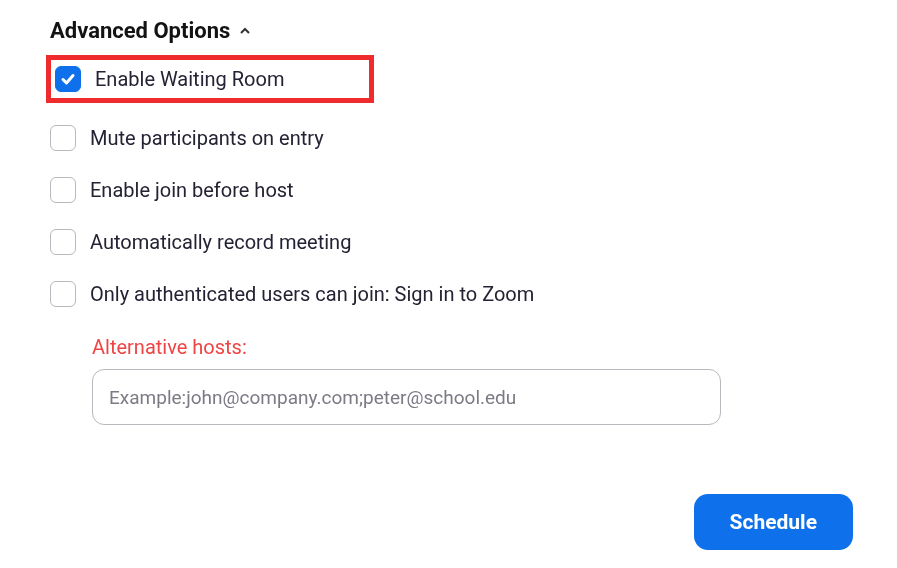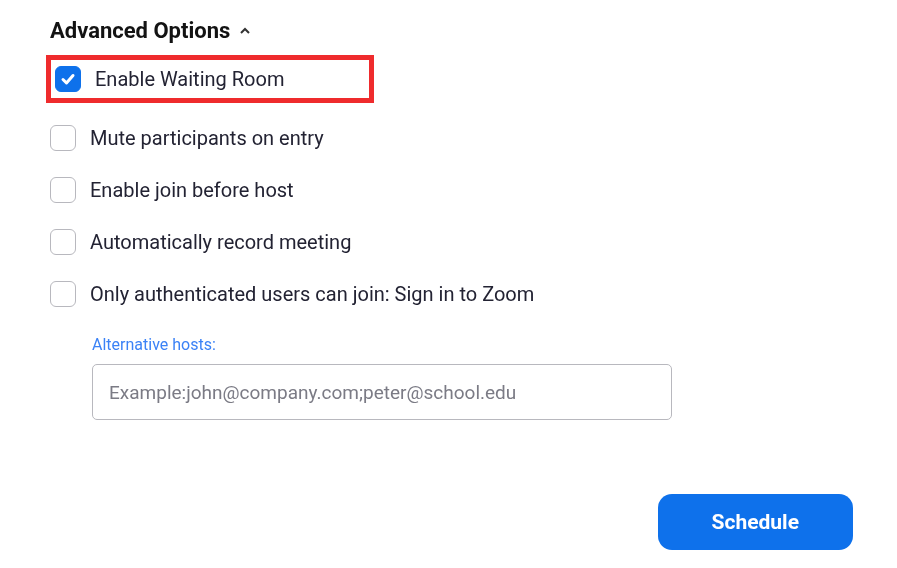--- a/index.html
+++ b/index.html
@@ -88,49 +88,49 @@
     .option-label {
       font-size: 20px;
       color: #232333;
       font-weight: 400;
     }
     .alt-hosts-section {
       margin-left: 42px;
       margin-top: 24px;
     }
     .alt-hosts-label {
-      font-size: 16px;
-      color: #3b82f6;
+      font-size: 20px;
+      color: #ef4444;
       margin-bottom: 10px;
       display: block;
     }
     .alt-hosts-input {
-      width: 580px;
+      width: 629px;
       height: 56px;
       border: 1.5px solid #b8b8be;
-      border-radius: 5px;
+      border-radius: 12px;
       padding: 12px 16px;
       font-size: 19px;
       color: #232333;
       font-family: inherit;
     }
     .alt-hosts-input::placeholder {
       color: #7b7b85;
     }
     .schedule-btn {
       position: absolute;
       right: 44px;
       bottom: 18px;
       background: #0e71eb;
       color: #fff;
       border: none;
       border-radius: 14px;
       font-size: 21px;
       font-weight: 700;
-      padding: 16px 54px;
+      padding: 16px 36px;
       cursor: pointer;
       font-family: inherit;
     }
   </style>
 </head>
 <body>
 
 <div class="header">
   <span class="header-title">Advanced Options</span>
   <span class="chevron">

